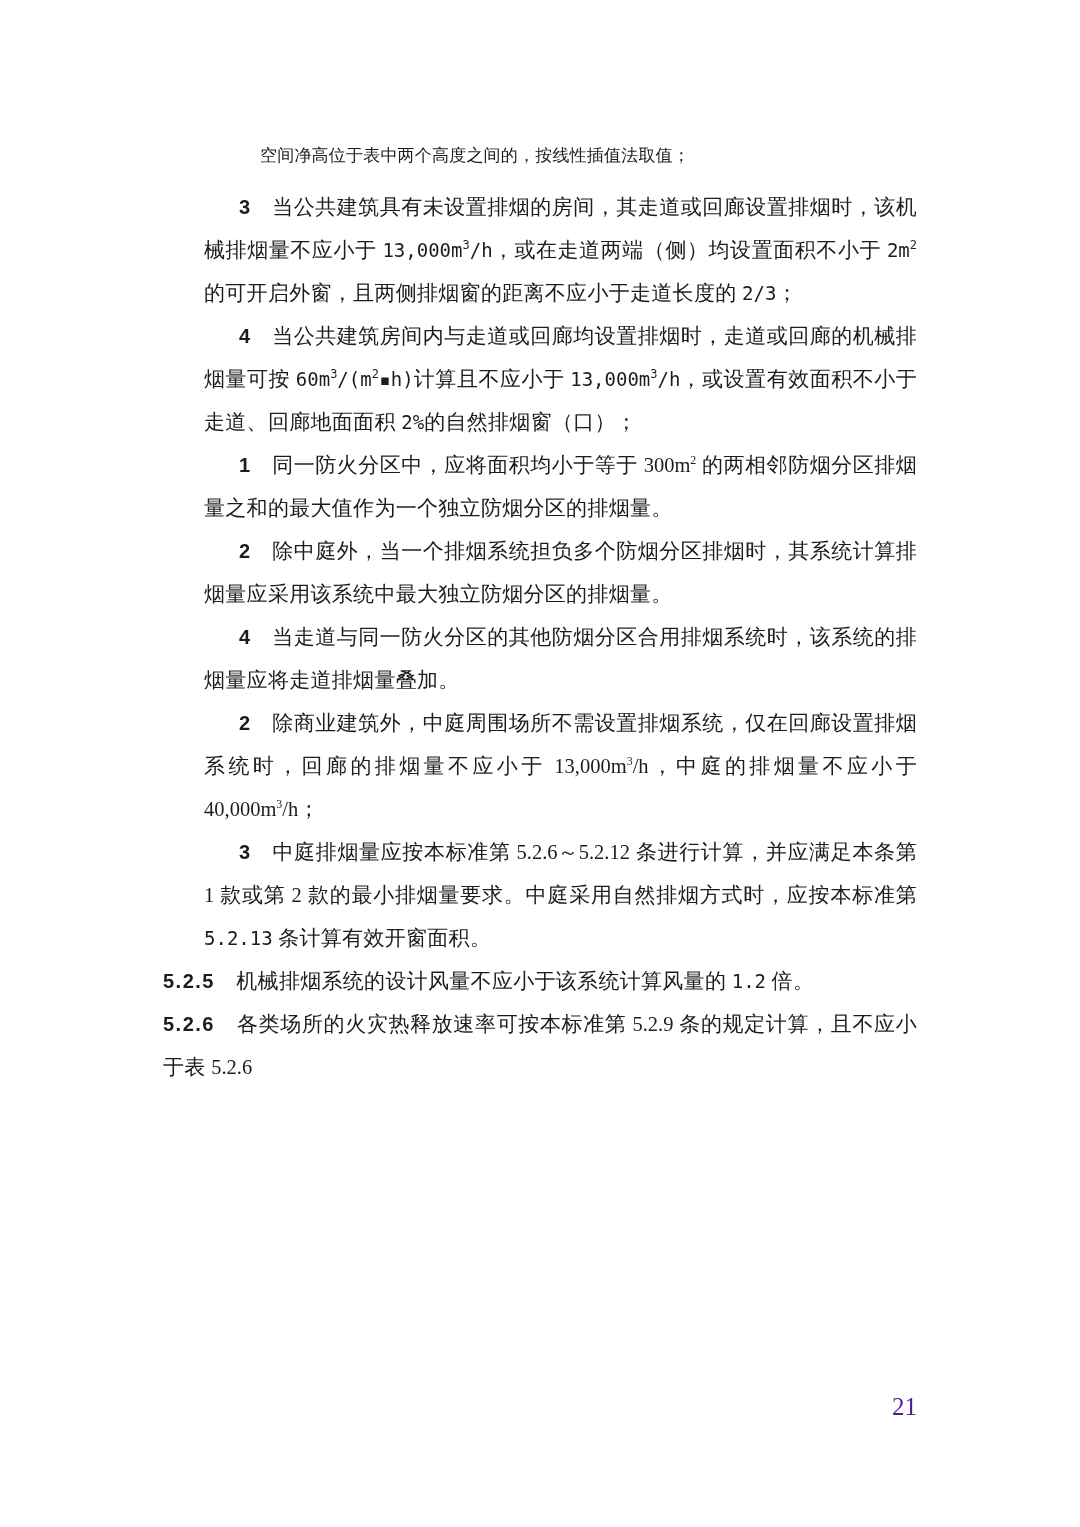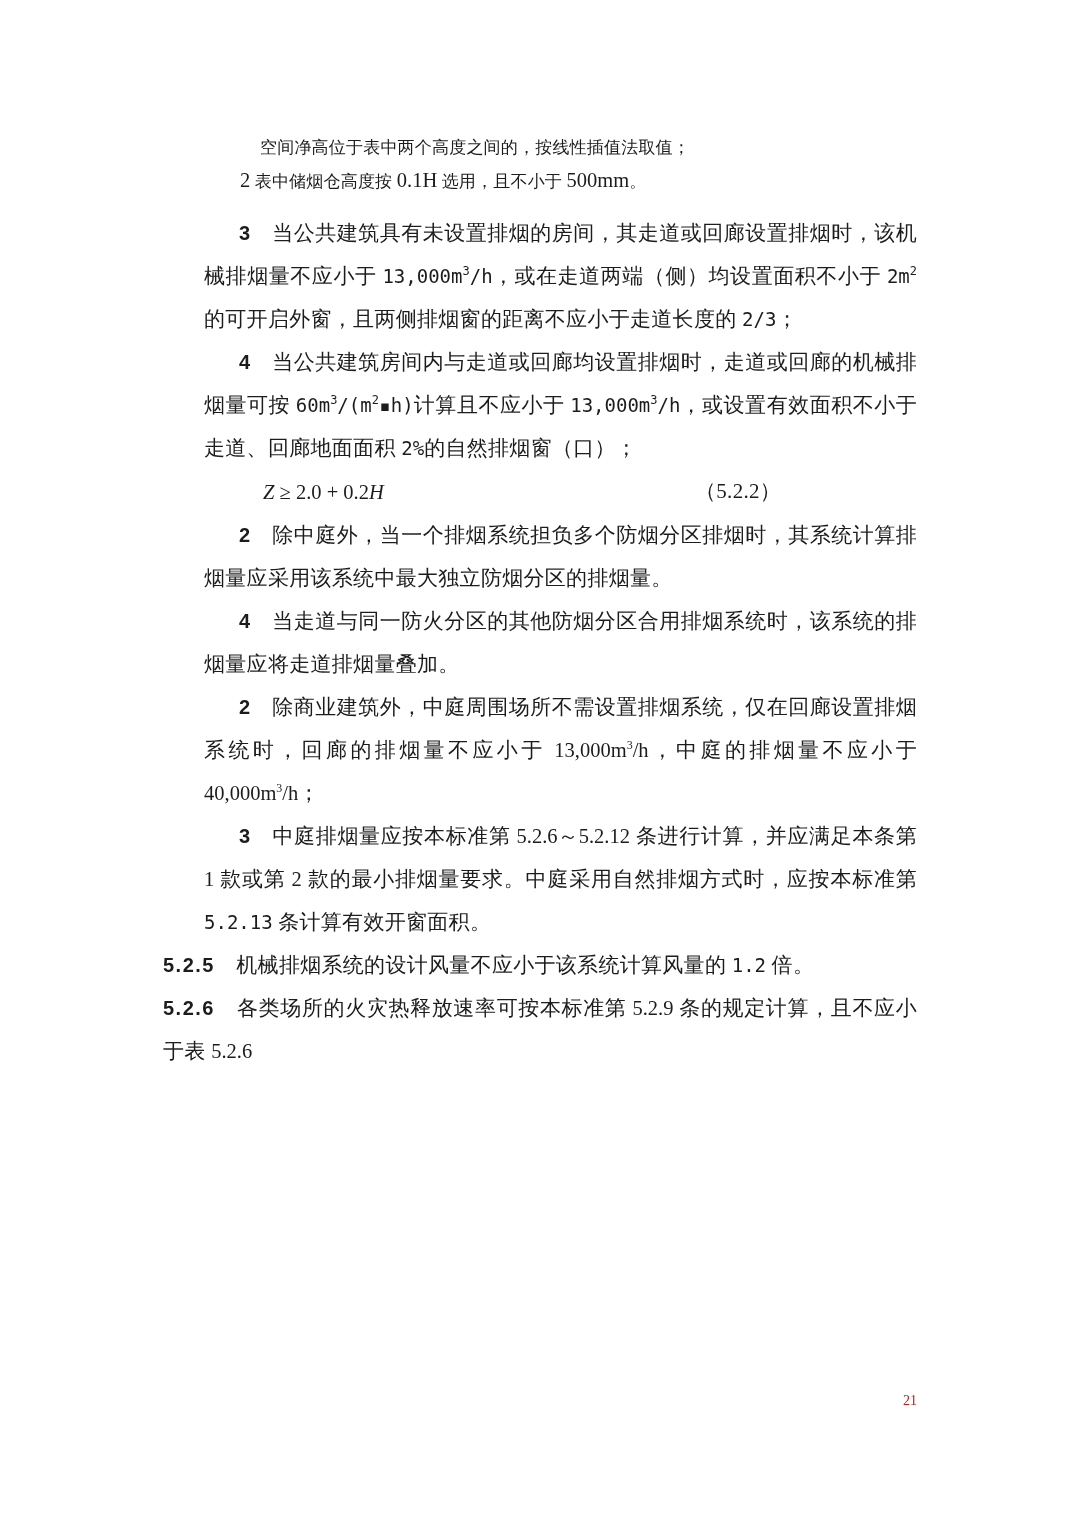--- a/index.html
+++ b/index.html
@@ -7,21 +7,21 @@
     width:1080px;height:1527px;
     background:#ffffff;
     position:relative;
     font-family:"Liberation Serif","DejaVu Serif",serif;
     color:#1c1c1c;
     overflow:hidden;
   }
   .page{position:absolute;inset:0;background:#ffffff;}
   .content{
     position:absolute;
-    left:163px;right:163px;top:132px;
+    left:163px;right:163px;top:140px;
   }
   .block{
     font-size:21px;
     line-height:43px;
     text-align:justify;
     letter-spacing:0.3px;
   }
   .block.note{
     font-size:17px;
     line-height:32px;
@@ -70,36 +70,35 @@
   .ri{font-style:italic;}
   .rsup{
     font-size:12px;
     vertical-align:super;
     line-height:0;
   }
   .page-number{
     position:absolute;
     top:1393px;
     right:163px;
-    font-size:14px;
+    font-size:25px;
     font-family:"Liberation Serif","DejaVu Serif",serif;
-    color:#b91c1c;
+    color:#4c1d95;
     text-align:right;
   }
 </style>
 </head>
 <body>
 
 <div class="page">
   <div class="content">
       <div class="block note" style="text-indent: 97px;"><span class="run">空间净高位于表中两个高度之间的，按线性插值法取值；</span></div>
-      <div class="block note" style="text-indent: 77px;"><span class="run rs">2</span><span class="run"> 表中储烟仓高度按 </span><span class="run rs">0.1H</span><span class="run"> 选用，且不小于 </span><span class="run rs">500mm</span><span class="run">。</span></div>
       <div class="block body" style="margin-top: 14px;"><span class="run rb">3</span><span class="run">　当公共建筑具有未设置排烟的房间，其走道或回廊设置排烟时，该机械排烟量不应小于 </span><span class="run rm">13,000m</span><span class="run rm rsup">3</span><span class="run rm">/h</span><span class="run">，或在走道两端（侧）均设置面积不小于 </span><span class="run rm">2m</span><span class="run rm rsup">2</span><span class="run"> 的可开启外窗，且两侧排烟窗的距离不应小于走道长度的 </span><span class="run rm">2/3</span><span class="run">；</span></div>
       <div class="block body"><span class="run rb">4</span><span class="run">　当公共建筑房间内与走道或回廊均设置排烟时，走道或回廊的机械排烟量可按 </span><span class="run rm">60m</span><span class="run rm rsup">3</span><span class="run rm">/(m</span><span class="run rm rsup">2</span><span class="run rm">▪h)</span><span class="run">计算且不应小于 </span><span class="run rm">13,000m</span><span class="run rm rsup">3</span><span class="run rm">/h</span><span class="run">，或设置有效面积不小于走道、回廊地面面积 </span><span class="run rm">2%</span><span class="run">的自然排烟窗（口）；</span></div>
-      <div class="block formula"><span class="eq"><span class="run rs ri">Z</span><span class="run rs"> ≥ 2.0 + 0.2</span><span class="run rs ri">H</span></span><span class="eq-label">（5.2.2）</span></div>
+      <div class="block body"><span class="run rb">1</span><span class="run">　同一防火分区中，应将面积均小于等于 </span><span class="run rs">300m</span><span class="run rs rsup">2</span><span class="run"> 的两相邻防烟分区排烟量之和的最大值作为一个独立防烟分区的排烟量。</span></div>
       <div class="block body"><span class="run rb">2</span><span class="run">　除中庭外，当一个排烟系统担负多个防烟分区排烟时，其系统计算排烟量应采用该系统中最大独立防烟分区的排烟量。</span></div>
       <div class="block body"><span class="run rb">4</span><span class="run">　当走道与同一防火分区的其他防烟分区合用排烟系统时，该系统的排烟量应将走道排烟量叠加。</span></div>
       <div class="block body"><span class="run rb">2</span><span class="run">　除商业建筑外，中庭周围场所不需设置排烟系统，仅在回廊设置排烟系统时，回廊的排烟量不应小于 </span><span class="run rs">13,000m</span><span class="run rs rsup">3</span><span class="run rs">/h</span><span class="run">，中庭的排烟量不应小于 </span><span class="run rs">40,000m</span><span class="run rs rsup">3</span><span class="run rs">/h</span><span class="run">；</span></div>
       <div class="block body"><span class="run rb">3</span><span class="run">　中庭排烟量应按本标准第 </span><span class="run rs">5.2.6～5.2.12</span><span class="run"> 条进行计算，并应满足本条第 </span><span class="run rs">1</span><span class="run"> 款或第 </span><span class="run rs">2</span><span class="run"> 款的最小排烟量要求。中庭采用自然排烟方式时，应按本标准第 </span><span class="run rm">5.2.13</span><span class="run"> 条计算有效开窗面积。</span></div>
       <div class="block heading"><span class="run rh">5.2.5</span><span class="run">　机械排烟系统的设计风量不应小于该系统计算风量的 </span><span class="run rm">1.2</span><span class="run"> 倍。</span></div>
       <div class="block heading"><span class="run rh">5.2.6</span><span class="run">　各类场所的火灾热释放速率可按本标准第 </span><span class="run rs">5.2.9</span><span class="run"> 条的规定计算，且不应小于表 </span><span class="run rs">5.2.6</span></div>
     </div>
   <div class="page-number">21</div>
 </div>
 

